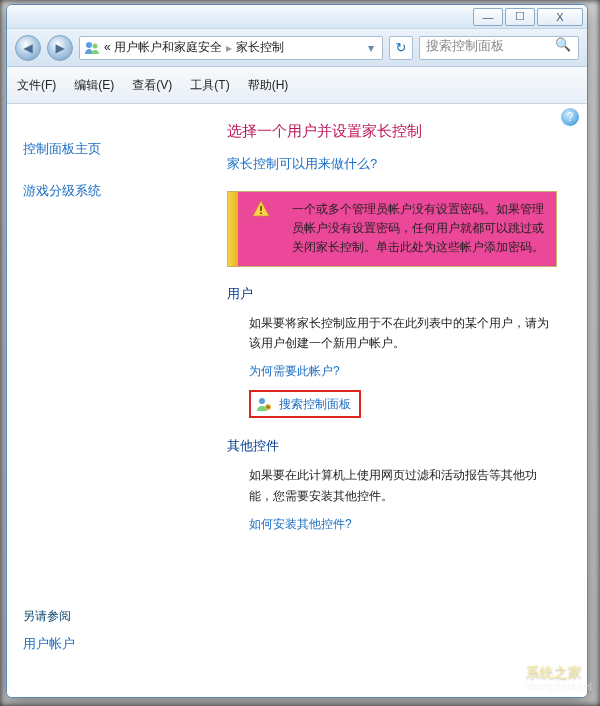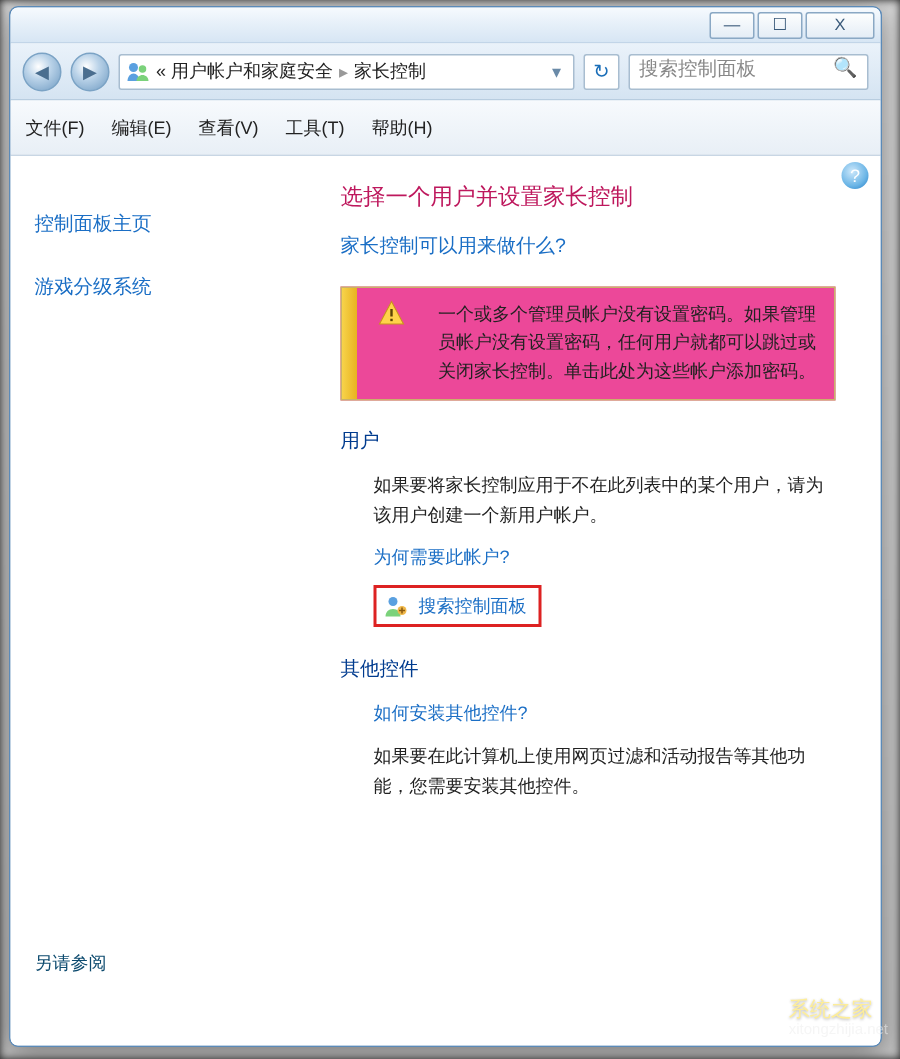--- a/index.html
+++ b/index.html
@@ -86,20 +86,21 @@
     <span class="menuitem">工具(T)</span>
     <span class="menuitem">帮助(H)</span>
   </div>
 
   <div class="body">
     <div class="sidebar">
       <div class="side-link">控制面板主页</div>
       <div class="side-link">游戏分级系统</div>
       <div class="side-bottom">
         <div class="side-header">另请参阅</div>
+        <div class="side-link" style="margin-bottom:8px">用户帐户</div>
       </div>
     </div>
 
     <div class="content">
       <div class="helpbtn">?</div>
 
       <h1 class="page-title">选择一个用户并设置家长控制</h1>
       <span class="link">家长控制可以用来做什么?</span>
 
       <div class="warnbox">
@@ -124,22 +125,22 @@
                 <path d="M2 16c0-3 2-5 5-5s5 2 5 5" fill="#7bd27b"></path>
                 <circle cx="13" cy="12" r="3" fill="#f0b84a"></circle>
                 <path d="M13 10v4M11 12h4" stroke="#8a5a10" stroke-width="1"></path>
               </svg>
           </span>
           <span class="link">搜索控制面板</span>
         </span>
       </div>
 
       <div class="section-h">其他控件</div>
+      <div class="para">如果要在此计算机上使用网页过滤和活动报告等其他功能，您需要安装其他控件。</div>
       <div class="para"><span class="link">如何安装其他控件?</span></div>
-      <div class="para">如果要在此计算机上使用网页过滤和活动报告等其他功能，您需要安装其他控件。</div>
     </div>
   </div>
 </div>
 
 <div class="watermark">
   <span class="wm-icon">
     <svg viewBox="0 0 40 40" width="40" height="40">
         <path d="M6 20 L20 8 L34 20 V36 H6 Z" fill="none" stroke="#fff" stroke-width="2.5"></path>
         <path d="M20 8 V20 M14 36 V24 H26 V36" stroke="#fff" stroke-width="2" fill="none"></path>
       </svg>

